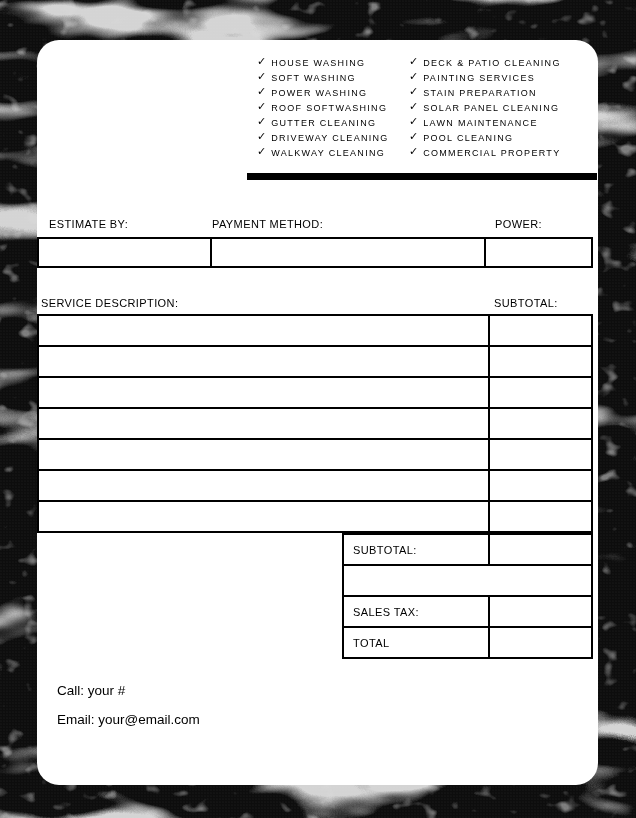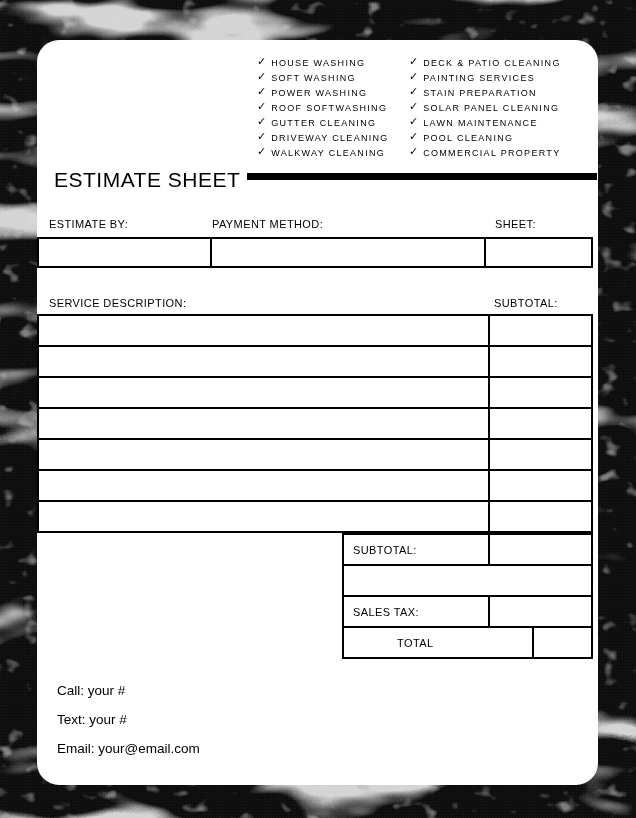--- a/index.html
+++ b/index.html
@@ -28,33 +28,33 @@
   .ml-estimate { left:12px; } .ml-payment { left:169px;margin-left:6px; } .ml-date { left:458px; }
   .meta-row { position:absolute; left:0; top:197px; width:556px; height:31px;
               border:2px solid #000; display:flex; }
   .meta-cell { height:100%; }
   .mc-1 { width:173px; border-right:2px solid #000; }
   .mc-2 { width:274px; border-right:2px solid #000; }
   .mc-3 { flex:1; }
 
   
   .sec-label { position:absolute; top:257px; font-size:11px; letter-spacing:0.4px; }
-  .sl-desc { left:12px;text-align:center; } .sl-sub { left:457px; }
+  .sl-desc { left:4px;text-align:center; } .sl-sub { left:457px; }
 
   
   .main-table { position:absolute; left:0; top:274px; width:556px; border:2px solid #000; }
   .t-row { display:flex; height:31px; border-bottom:2px solid #000; }
   .t-row:last-child { height:29px; border-bottom:none; }
   .t-desc { flex:1; border-right:2px solid #000; }
   .t-sub { width:101px; }
 
   
   .summary { position:absolute; left:305px; top:493px; width:251px; border:2px solid #000; }
   .s-row { display:flex; height:31px; border-bottom:2px solid #000; }
-  .s-row:last-child { height:29px; border-bottom:none;padding-left:44px; }
+  .s-row:last-child { height:29px; border-bottom:none; }
   .s-label { width:146px; border-right:2px solid #000; display:flex; align-items:center;
              padding-left:9px; font-size:11px; letter-spacing:0.4px; }
   .s-value { flex:1; }
 
   
   .contact { position:absolute; left:20px; top:641px; display:flex; flex-direction:column;
              gap:9px; font-size:13.5px; }
   .contact-line { height:20px; line-height:20px; }
 </style>
 </head>
@@ -138,26 +138,25 @@
       <div class="service-item">
           <span class="check">✓</span>
           <span>POOL CLEANING</span>
         </div>
       <div class="service-item">
           <span class="check">✓</span>
           <span>COMMERCIAL PROPERTY</span>
         </div>
     </div>
 
-    <div class="title">ESTIMATE SHEET</div>
     <div class="title-bar"></div>
 
     <div class="meta-label ml-estimate">ESTIMATE BY:</div>
     <div class="meta-label ml-payment">PAYMENT METHOD:</div>
-    <div class="meta-label ml-date">SHEET:</div>
+    <div class="meta-label ml-date">POWER:</div>
 
     <div class="meta-row">
       <div class="meta-cell mc-1"></div>
       <div class="meta-cell mc-2"></div>
       <div class="meta-cell mc-3"></div>
     </div>
 
     <div class="sec-label sl-desc">SERVICE DESCRIPTION:</div>
     <div class="sec-label sl-sub">SUBTOTAL:</div>
 
@@ -205,18 +204,17 @@
           <div class="s-value"></div>
         </div>
       <div class="s-row">
           <div class="s-label">TOTAL</div>
           <div class="s-value"></div>
         </div>
     </div>
 
     <div class="contact">
       <div class="contact-line">Call: your #</div>
-      <div class="contact-line">Text: your #</div>
       <div class="contact-line">Email: your@email.com</div>
     </div>
 
   </div>
 </div>
 
 </body></html>

